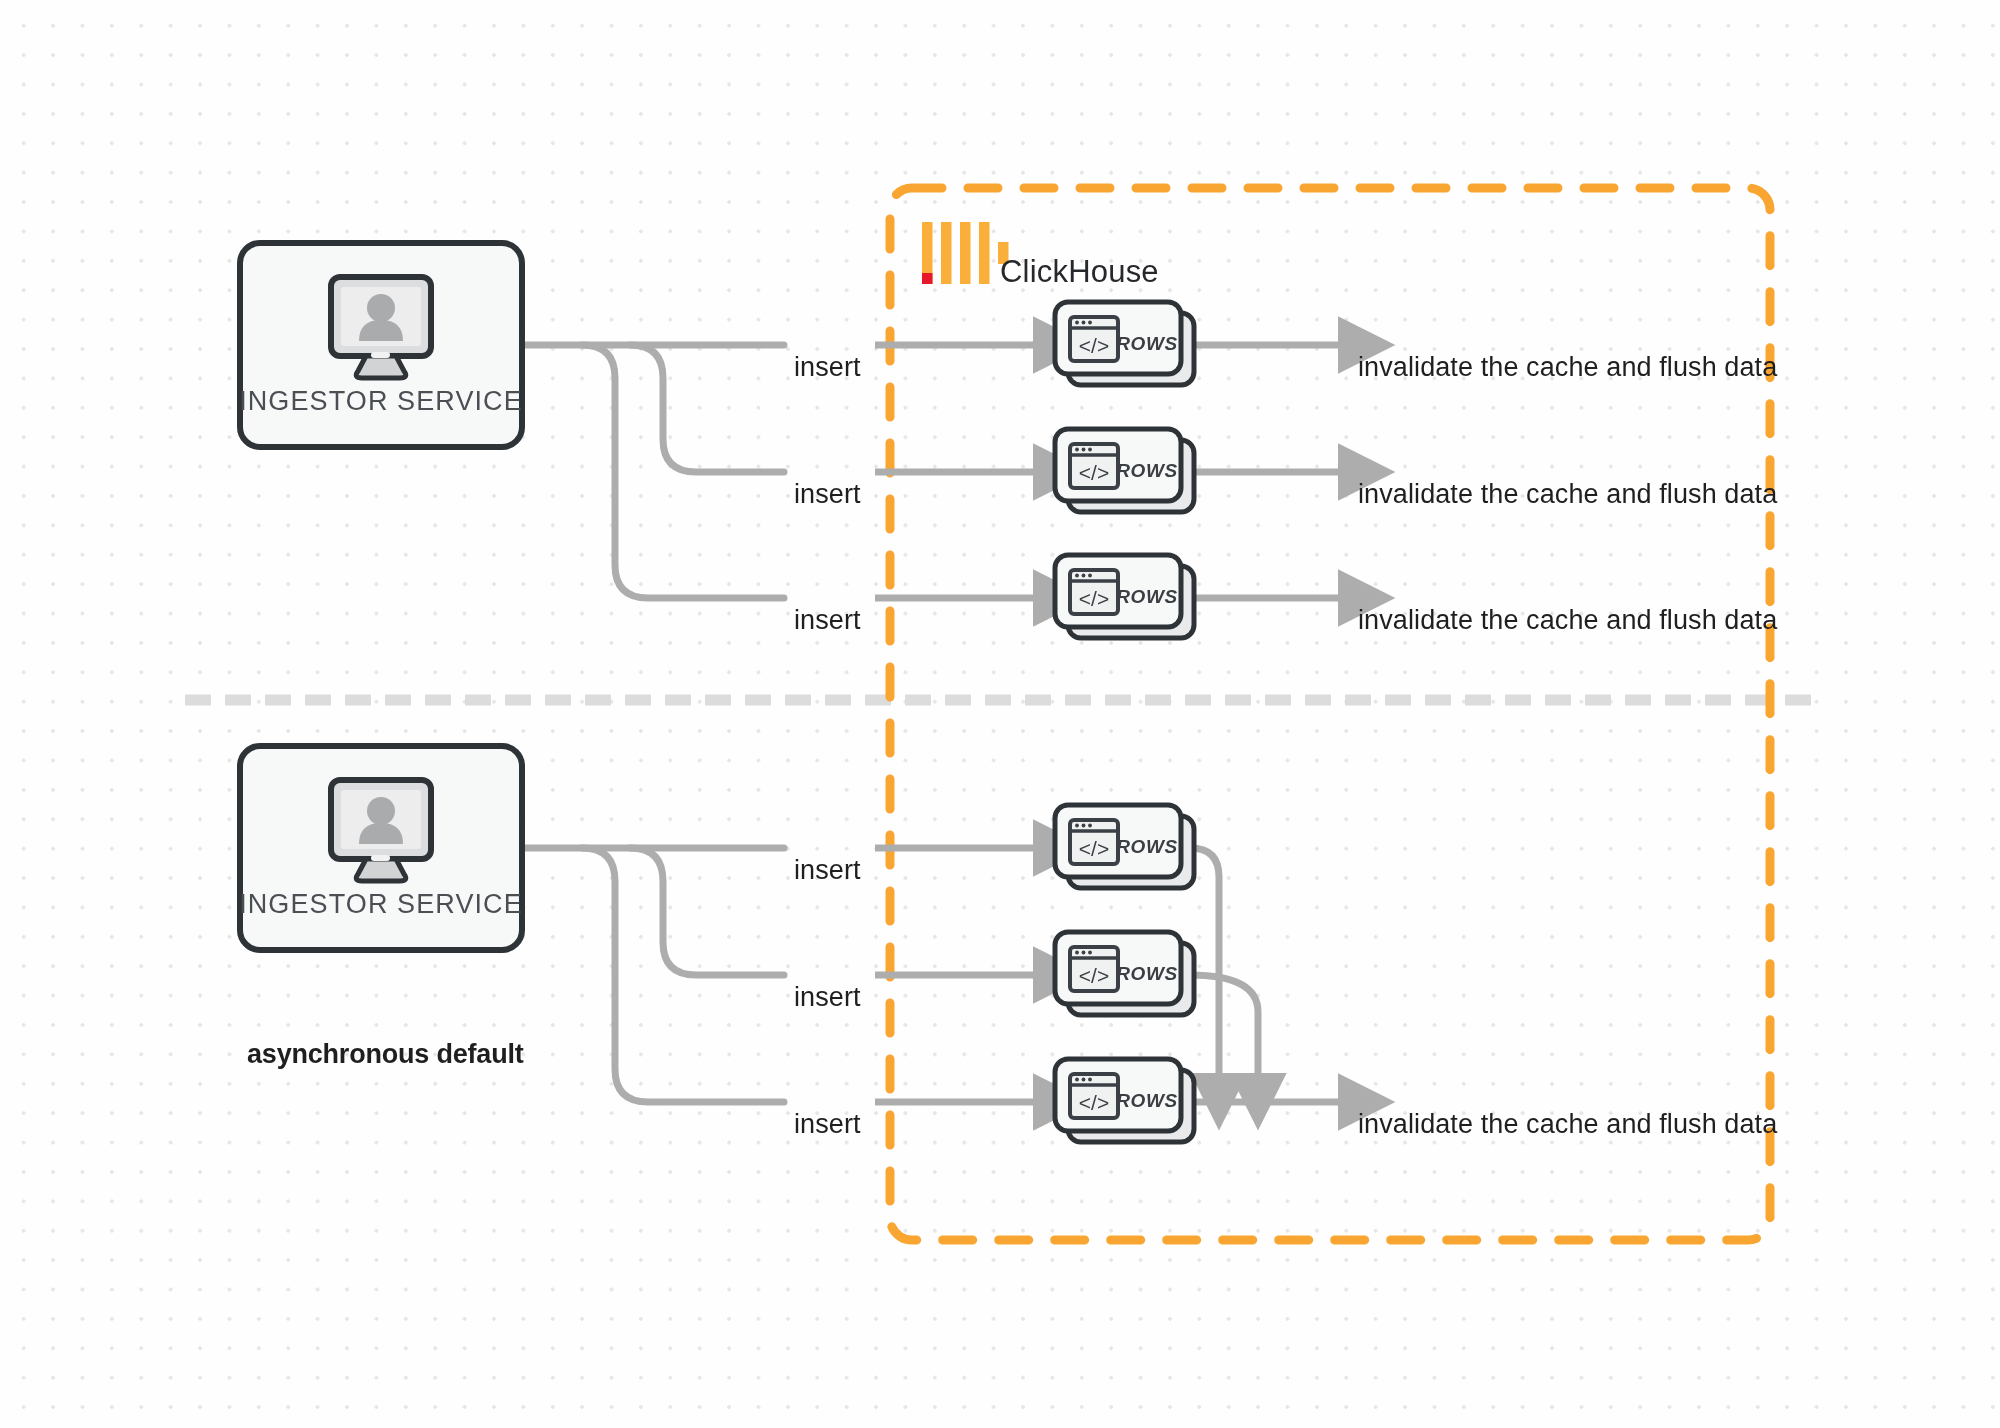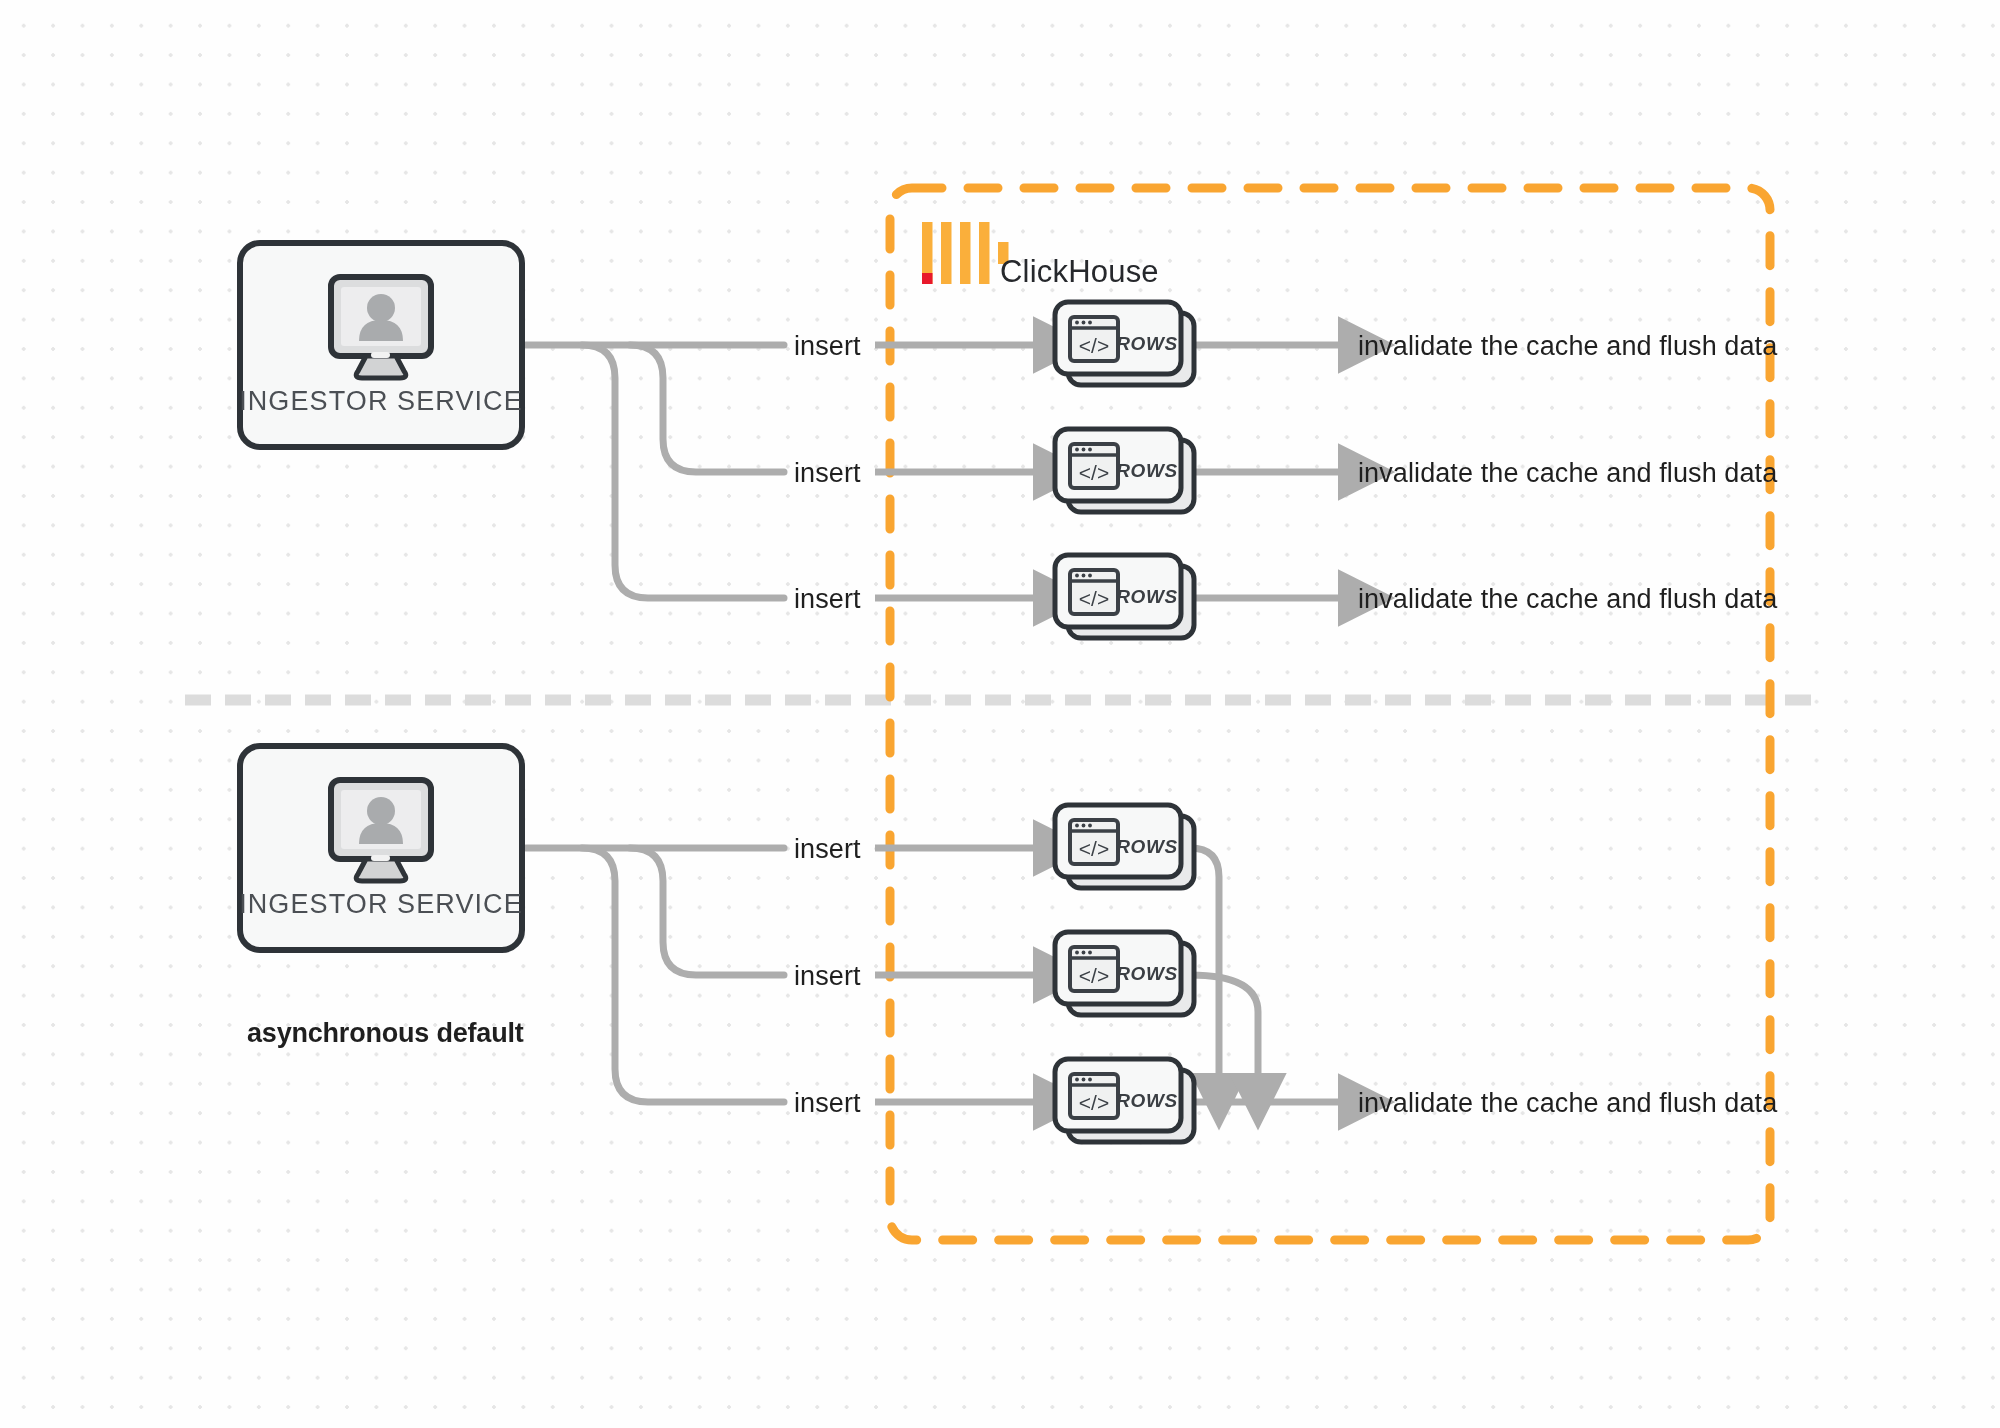--- a/index.html
+++ b/index.html
@@ -15,20 +15,21 @@
     background-color:#fefefe;
     background-image:radial-gradient(#e6e6e6 1.6px, transparent 1.7px);
     background-size:29.4px 29.4px;
     background-position:9px 11px;
   }
   svg.layer{position:absolute;left:0;top:0;width:2000px;height:1428px;}
   .lbl{
     position:absolute;
     color:#1f1f1f;
     white-space:nowrap;
+    margin-top:21px;
   }
   .insert-lbl{font-size:27px;letter-spacing:.1px;}
   .invalidate-lbl{font-size:27px;letter-spacing:.1px;}
   .mode-lbl{font-size:27px;font-weight:bold;letter-spacing:-.2px;}
   .svc-lbl{font-size:27px;fill:#4b4f54;letter-spacing:1.1px;}
   .rows-lbl{font-size:19px;font-style:italic;font-weight:bold;fill:#3b3f44;letter-spacing:.6px;}
   .ch-lbl{
     position:absolute;
     font-size:31px;
     color:#26282c;

